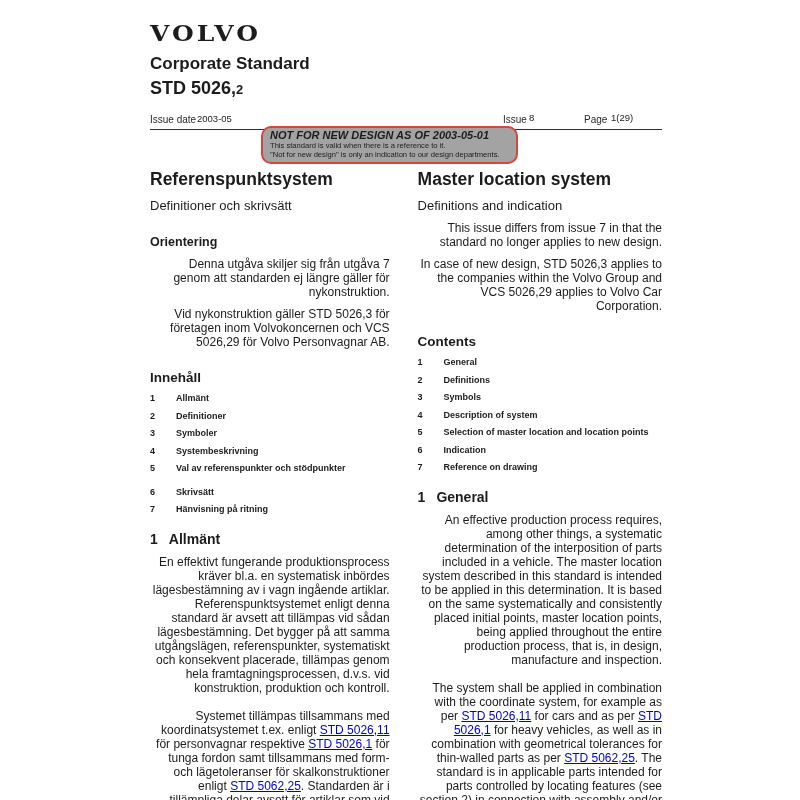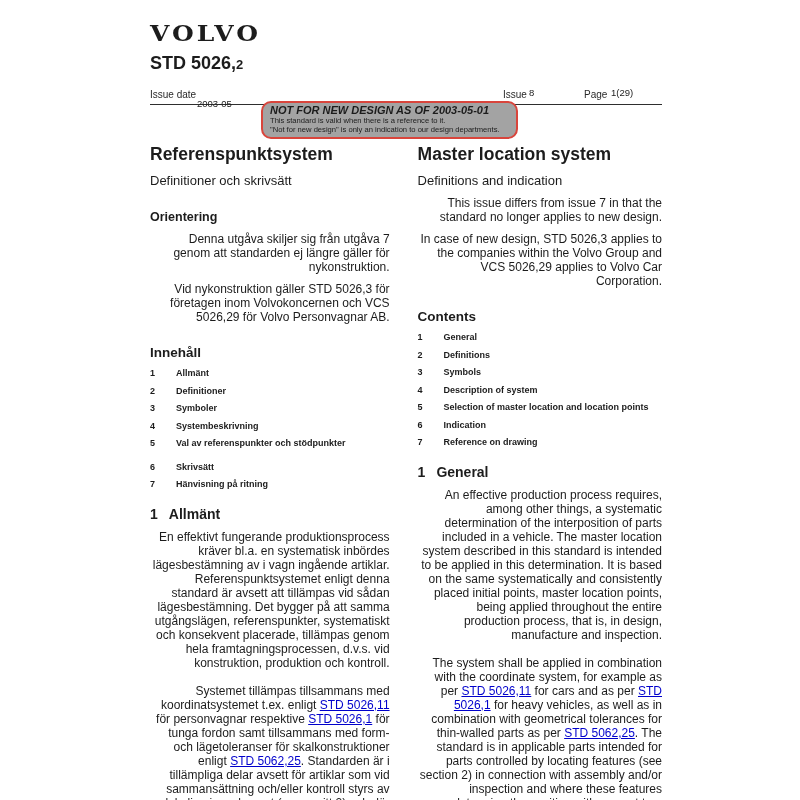--- a/index.html
+++ b/index.html
@@ -26,21 +26,21 @@
   }
   .header-title { flex: 1; text-align: center; font-size: 17px; font-weight: bold; padding-top: 5px; }
   .doc-number { font-size: 18px; font-weight: bold; padding-top: 4px; white-space: nowrap; }
   .doc-number-suffix { font-size: 13px; }
 
   
   .issue-row { position: relative; height: 13px; margin-top: 13px; font-size: 9.5px; }
   .issue-row .lbl { font-size: 10px; color: #2a2a2a; }
   .issue-row span { position: absolute; white-space: nowrap; }
   .issue-date-label { left: 0; top: 2px; }
-  .issue-date-value { left: 47px; top: 11px; }
+  .issue-date-value { left: 47px; top: 1px; }
   .issue-label { left: 353px; top: 2px; }
   .issue-value { left: 379px; top: 0; }
   .page-label { left: 434px; top: 2px; text-align: center; }
   .page-value { left: 461px; top: 0; }
 
   .rule { border: none; border-top: 1.5px solid #2e2e2e; margin: 4px 0 0 0; }
 
   
   .notice {
     position: relative;
@@ -83,20 +83,21 @@
   }
 </style>
 </head>
 <body>
 
 <div class="page">
   <div class="content">
 
     <div class="header-row">
       <div class="logo">VOLVO</div>
+      <div class="header-title">Corporate Standard</div>
       <div class="doc-number"><span>STD 5026,</span><span class="doc-number-suffix">2</span></div>
     </div>
 
     <div class="issue-row">
       <span class="lbl issue-date-label">Issue date</span>
       <span class="issue-date-value">2003-05</span>
       <span class="lbl issue-label">Issue</span>
       <span class="issue-value">8</span>
       <span class="lbl page-label">Page</span>
       <span class="page-value">1(29)</span>

